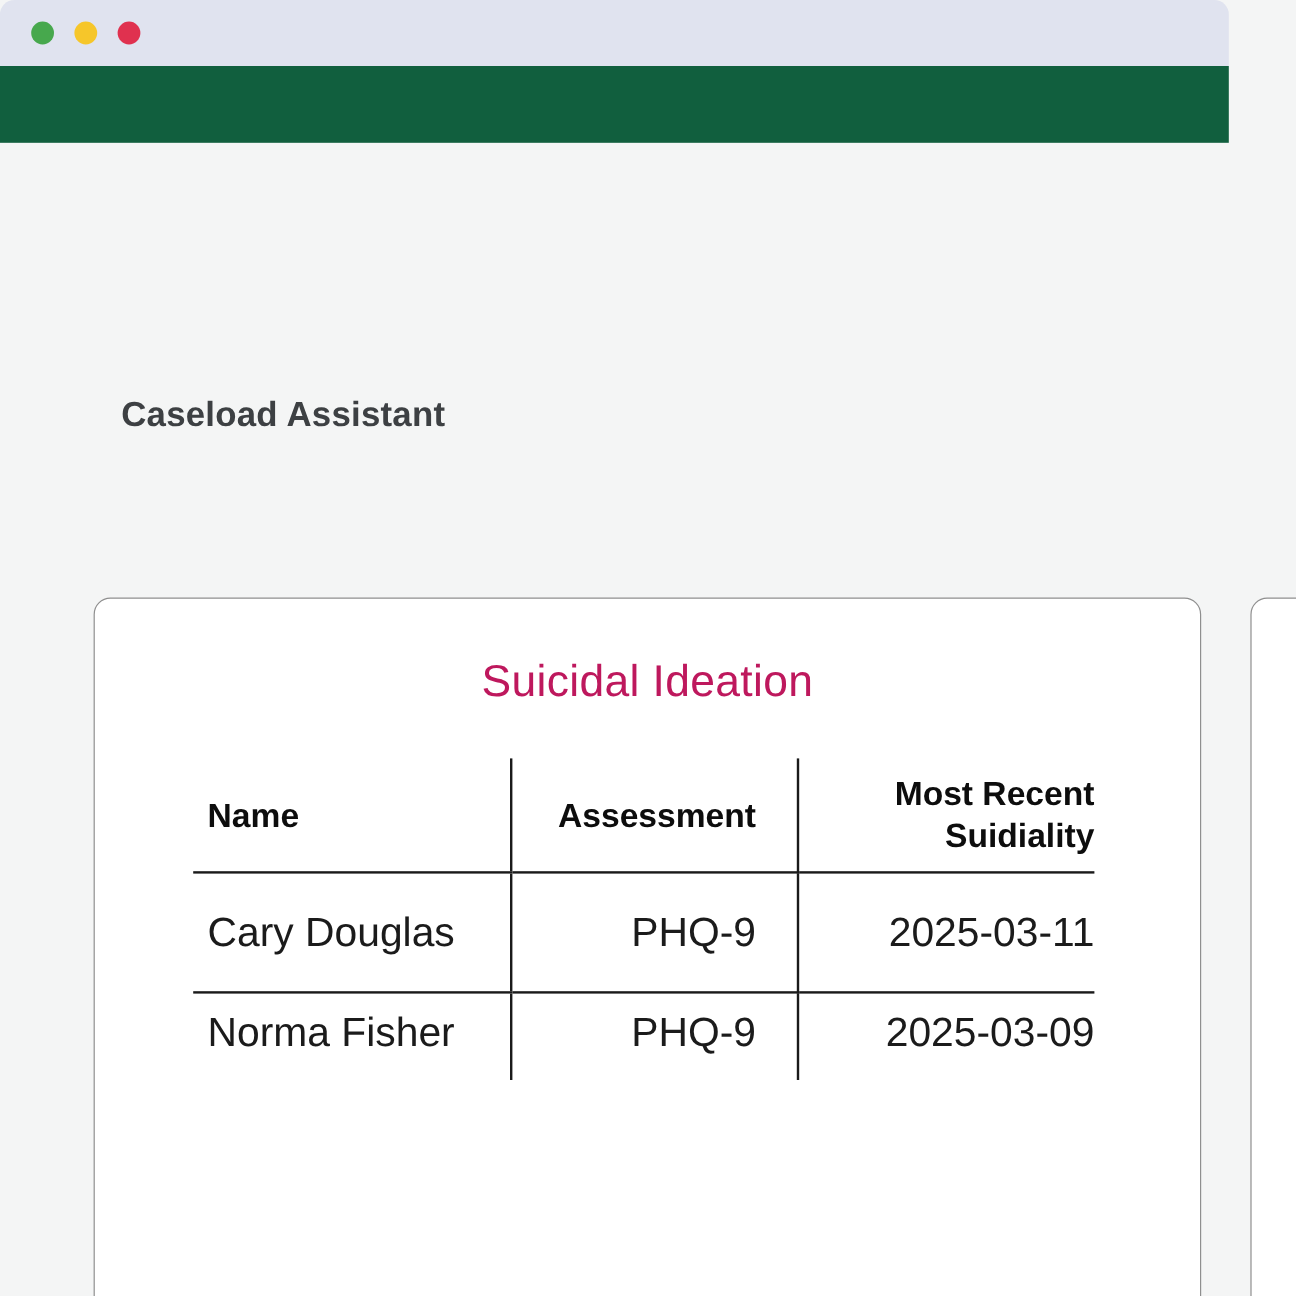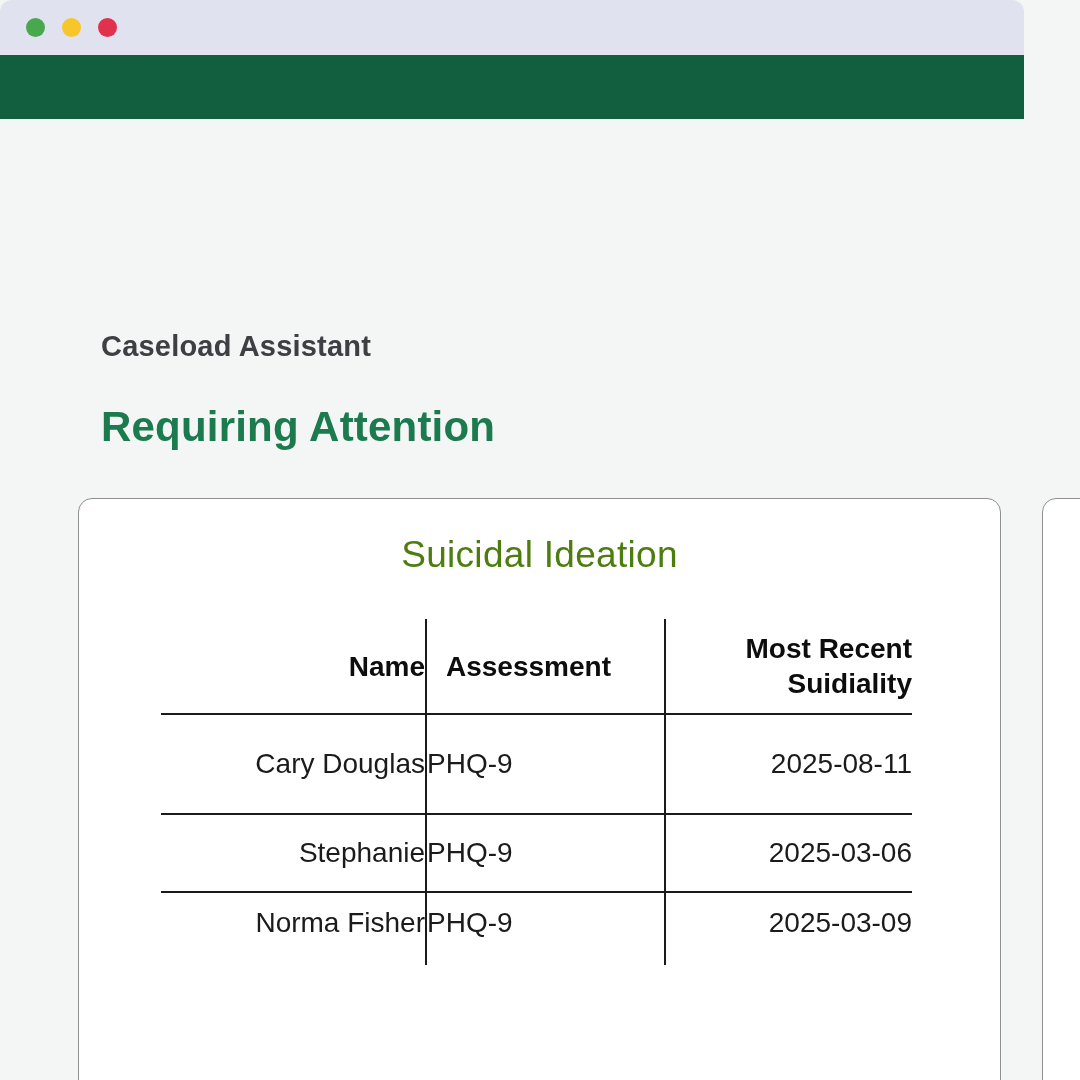--- a/index.html
+++ b/index.html
@@ -46,49 +46,49 @@
     position: absolute; top: 379px;
     background: #ffffff;
     border: 1.5px solid #8f8f8f;
     border-radius: 14px;
     height: 760px; 
   }
   .card-main { left: 78px; width: 923px; }
   .card-next { left: 1042px; width: 320px; }
 
   .card-title {
-    margin-top: 35px;
+    margin-top: 48px;
     text-align: center;
-    font-size: 37px; font-weight: 400; color: #4d7c0f;
+    font-size: 37px; font-weight: 400; color: #be185d;
     letter-spacing: 0.3px;
   }
 
   
   table.si-table {
     border-collapse: collapse;
     margin: 43px 0 0 82px;
     width: 751px;
     table-layout: fixed;
     color: #1b1b1b;
   }
   .si-table col.c1 { width: 265px; }
   .si-table col.c2 { width: 239px; }
   .si-table col.c3 { width: 247px; }
 
   .si-table th, .si-table td {
-    font-size: 28px;
+    font-size: 34px;
     vertical-align: middle;
   }
   .si-table th {
     font-size: 28px; font-weight: bold; color: #0d0d0d;
     height: 95px; line-height: 35px;
     border-bottom: 2px solid #1a1a1a;
   }
-  .si-table th.col-name, .si-table td.col-name  { text-align: right;  padding-left: 12px; }
-  .si-table th.col-asmt, .si-table td.col-asmt  { padding-right: 34px; }
+  .si-table th.col-name, .si-table td.col-name  { text-align: left;  padding-left: 12px; }
+  .si-table th.col-asmt, .si-table td.col-asmt  { text-align: right; padding-right: 34px; }
   .si-table th.col-date, .si-table td.col-date  { text-align: right;  padding-left: 37px; }
 
   
   .si-table th.col-asmt, .si-table td.col-asmt {
     border-left: 2px solid #1a1a1a;
     border-right: 2px solid #1a1a1a;
   }
 
   .si-table tbody td { height: 78px; }
   .si-table tbody tr.tall td { height: 100px; }
@@ -106,21 +106,20 @@
       <button class="dot yellow"></button>
       <button class="dot red"></button>
     </div>
   </div>
 
   <div class="appbar"></div>
 
   <div class="content">
 
     <div class="eyebrow">Caseload Assistant</div>
-    <h1 class="page-title">Requiring Attention</h1>
 
     <div class="card card-main">
       <h2 class="card-title">Suicidal Ideation</h2>
 
       <table class="si-table">
         <colgroup>
             <col class="c1">
             <col class="c2">
             <col class="c3">
           </colgroup>
@@ -128,26 +127,21 @@
           <tr>
             <th class="col-name">Name</th>
             <th class="col-asmt">Assessment</th>
             <th class="col-date">Most Recent Suidiality</th>
           </tr>
         </thead>
         <tbody>
           <tr class="tall">
             <td class="col-name">Cary Douglas</td>
             <td class="col-asmt">PHQ-9</td>
-            <td class="col-date">2025-08-11</td>
-          </tr>
-          <tr>
-            <td class="col-name">Stephanie</td>
-            <td class="col-asmt">PHQ-9</td>
-            <td class="col-date">2025-03-06</td>
+            <td class="col-date">2025-03-11</td>
           </tr>
           <tr class="last">
             <td class="col-name">Norma Fisher</td>
             <td class="col-asmt">PHQ-9</td>
             <td class="col-date">2025-03-09</td>
           </tr>
         </tbody>
       </table>
     </div>
 

